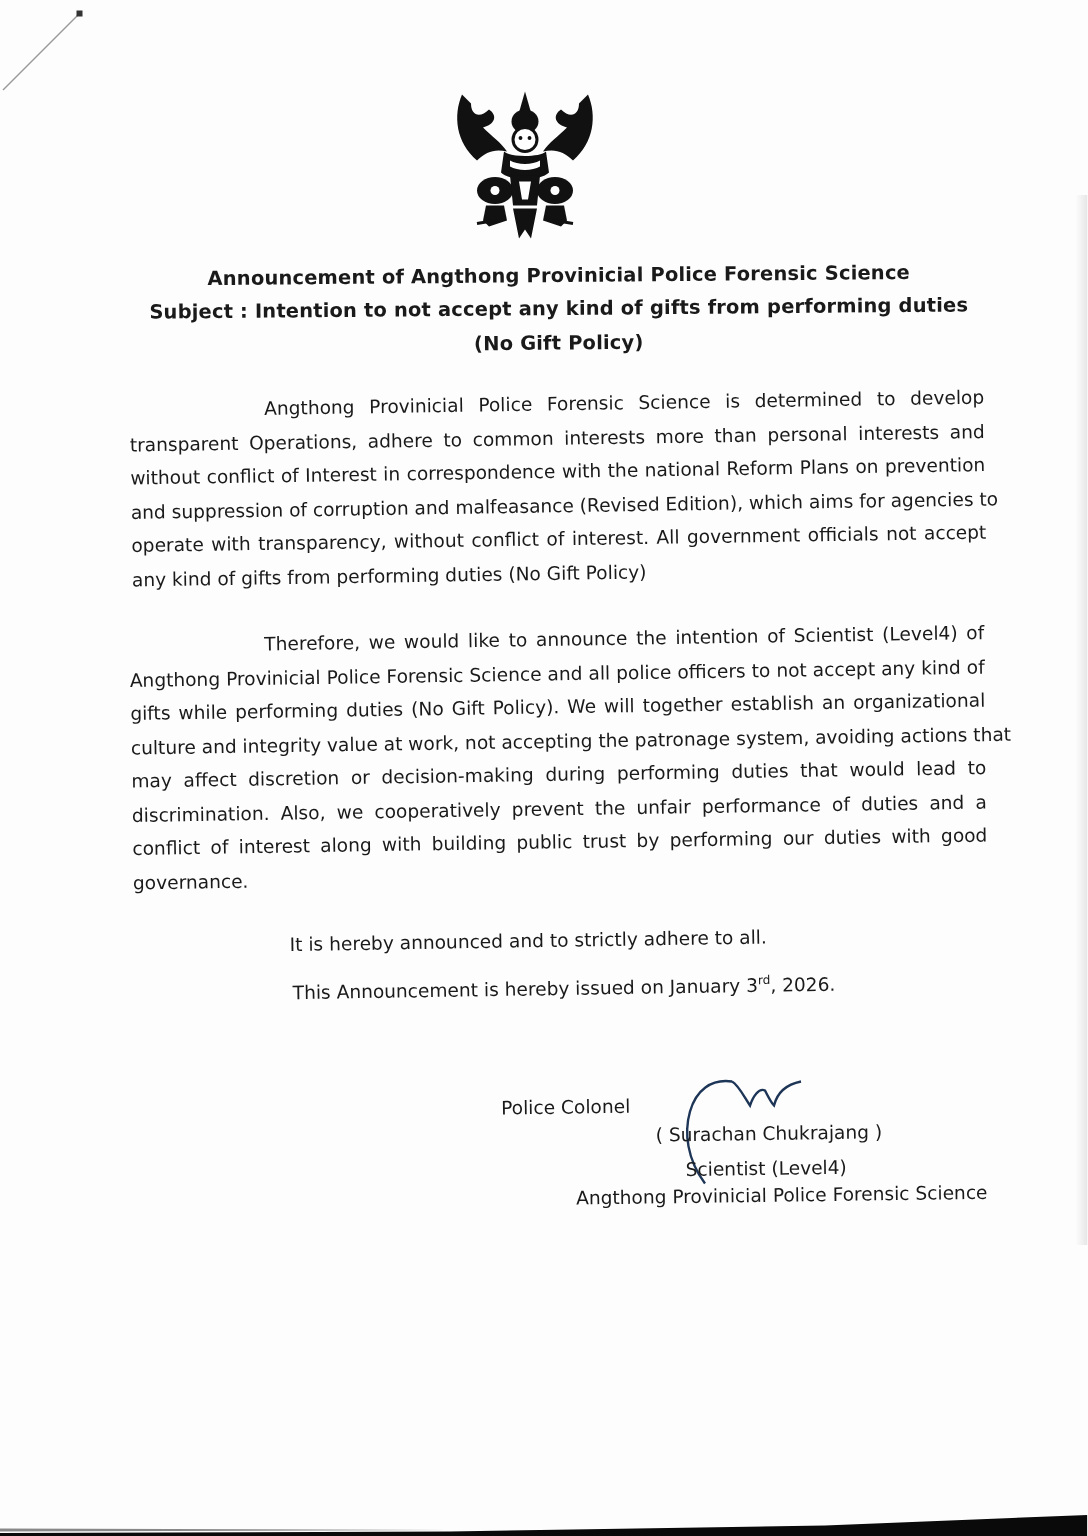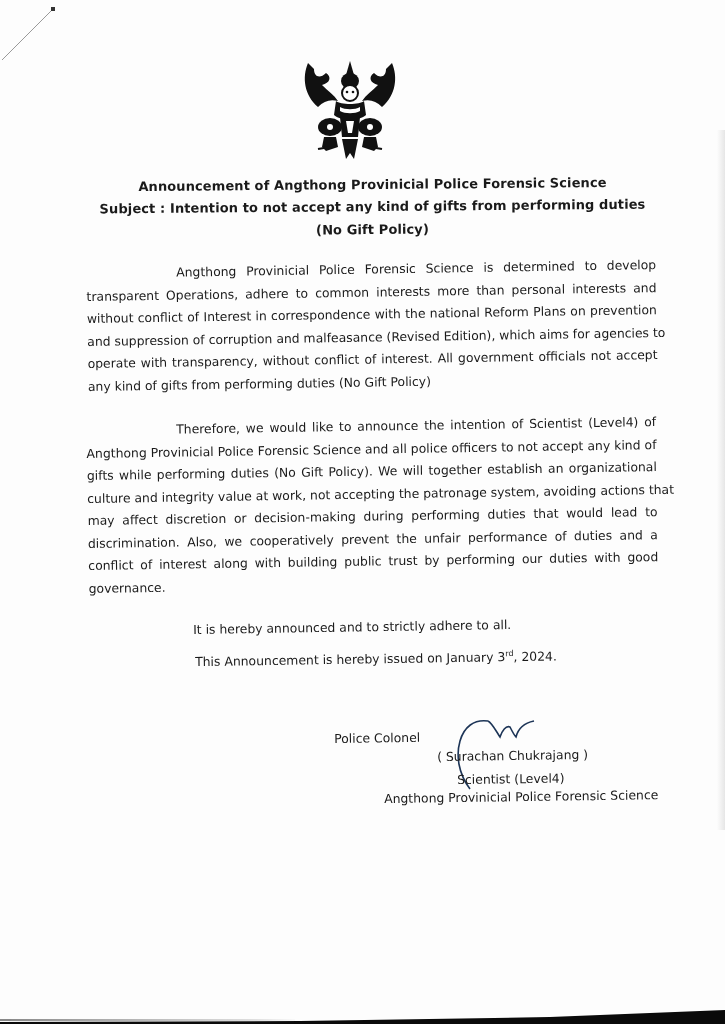--- a/index.html
+++ b/index.html
@@ -113,21 +113,21 @@
     <span class="line">Angthong Provinicial Police Forensic Science and all police officers to not accept any kind of</span>
     <span class="line">gifts while performing duties (No Gift Policy). We will together establish an organizational</span>
     <span class="line">culture and integrity value at work, not accepting the patronage system, avoiding actions that</span>
     <span class="line">may affect discretion or decision-making during performing duties that would lead to</span>
     <span class="line">discrimination. Also, we cooperatively prevent the unfair performance of duties and a</span>
     <span class="line">conflict of interest along with building public trust by performing our duties with good</span>
     <span class="line last">governance.</span>
   </div>
 
   <div class="single adhere">It is hereby announced and to strictly adhere to all.</div>
-  <div class="single issued"><span>This Announcement is hereby issued on January 3</span><sup>rd</sup><span>, 2024.</span></div>
+  <div class="single issued"><span>This Announcement is hereby issued on January 3</span><sup>rd</sup><span>, 2026.</span></div>
 
   <svg class="signature" viewBox="0 0 110 80">
     <path d="M48,8 C34,6 24,14 20,28 C16,42 18,60 30,76" fill="none" stroke="#1d3557" stroke-width="1.6"></path>
     <path d="M48,8 C52,10 56,18 60,24 C62,18 66,12 70,14 C72,18 74,22 76,24 C78,16 84,10 94,8" fill="none" stroke="#1d3557" stroke-width="1.6"></path>
   </svg>
 
   <div class="sig rank">Police Colonel</div>
   <div class="sig name">( Surachan Chukrajang )</div>
   <div class="sig position">Scientist (Level4)</div>
   <div class="sig org">Angthong Provinicial Police Forensic Science</div>

